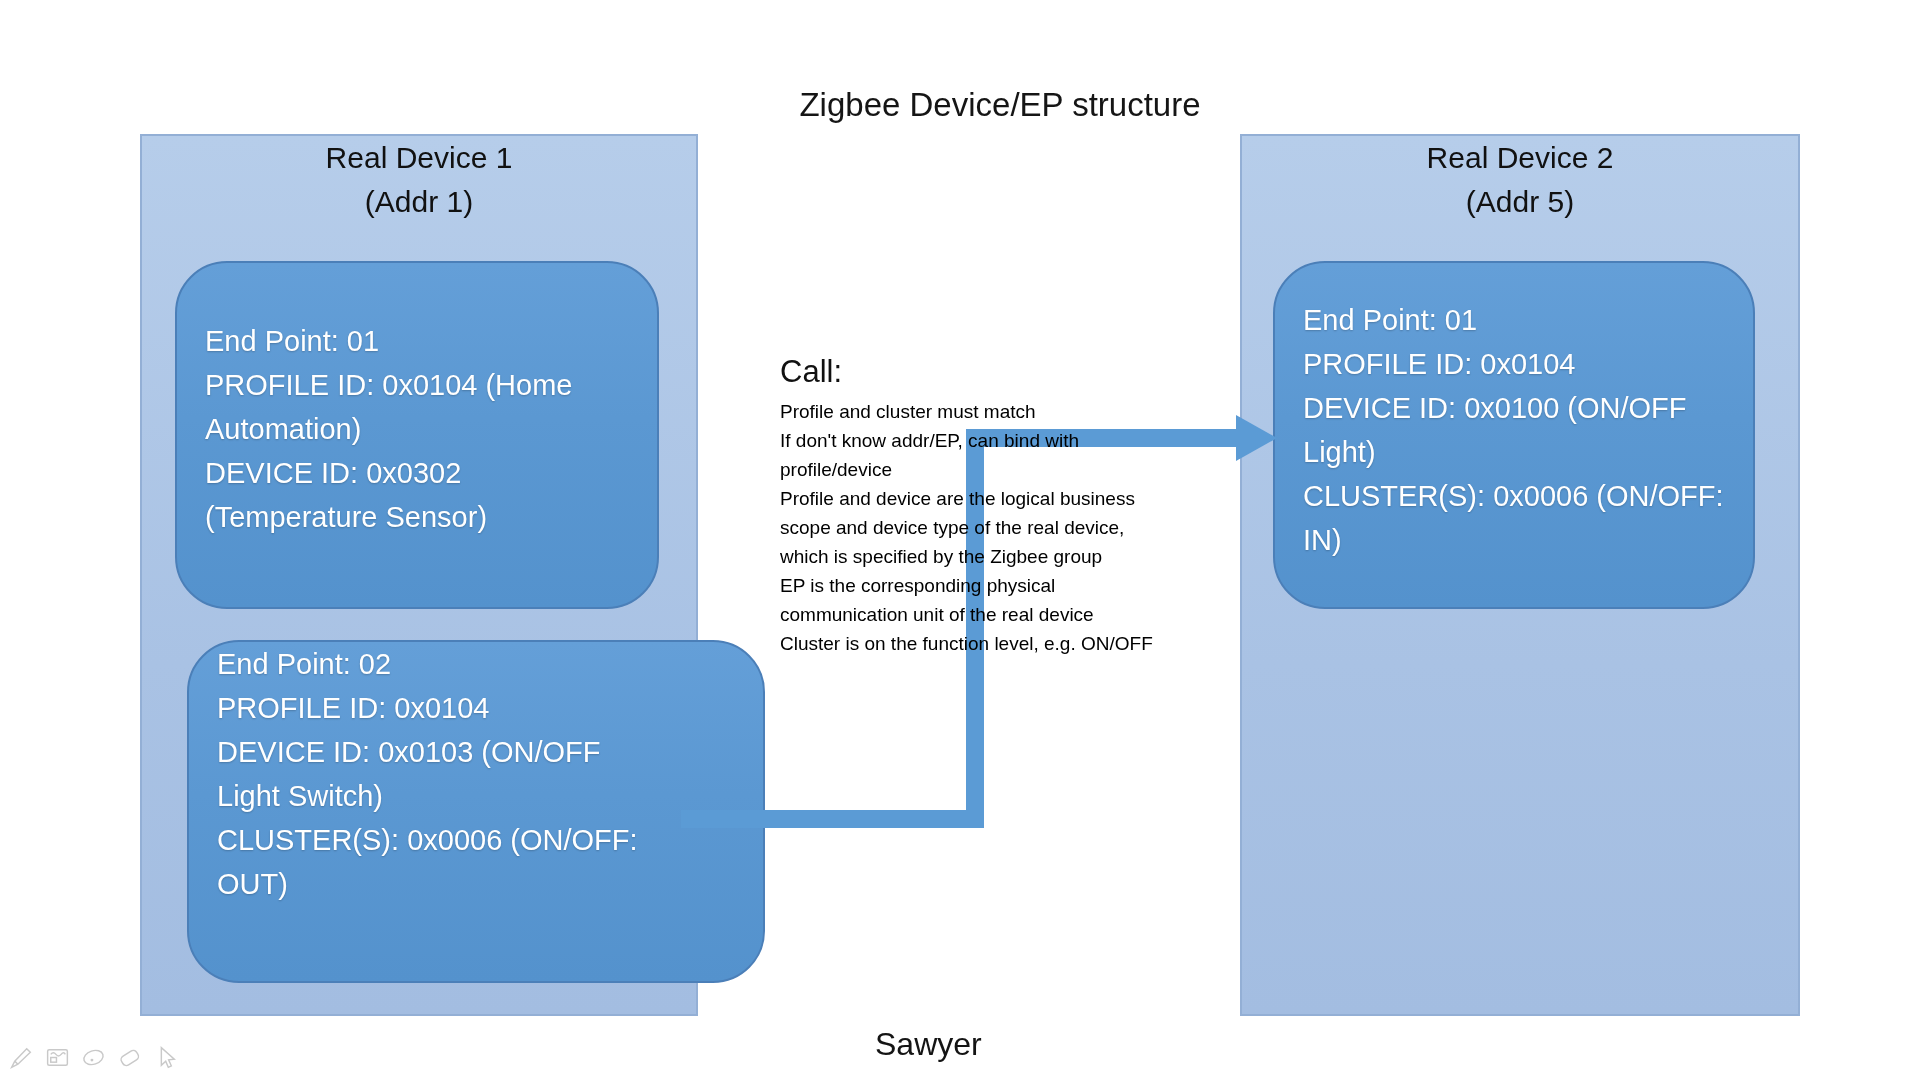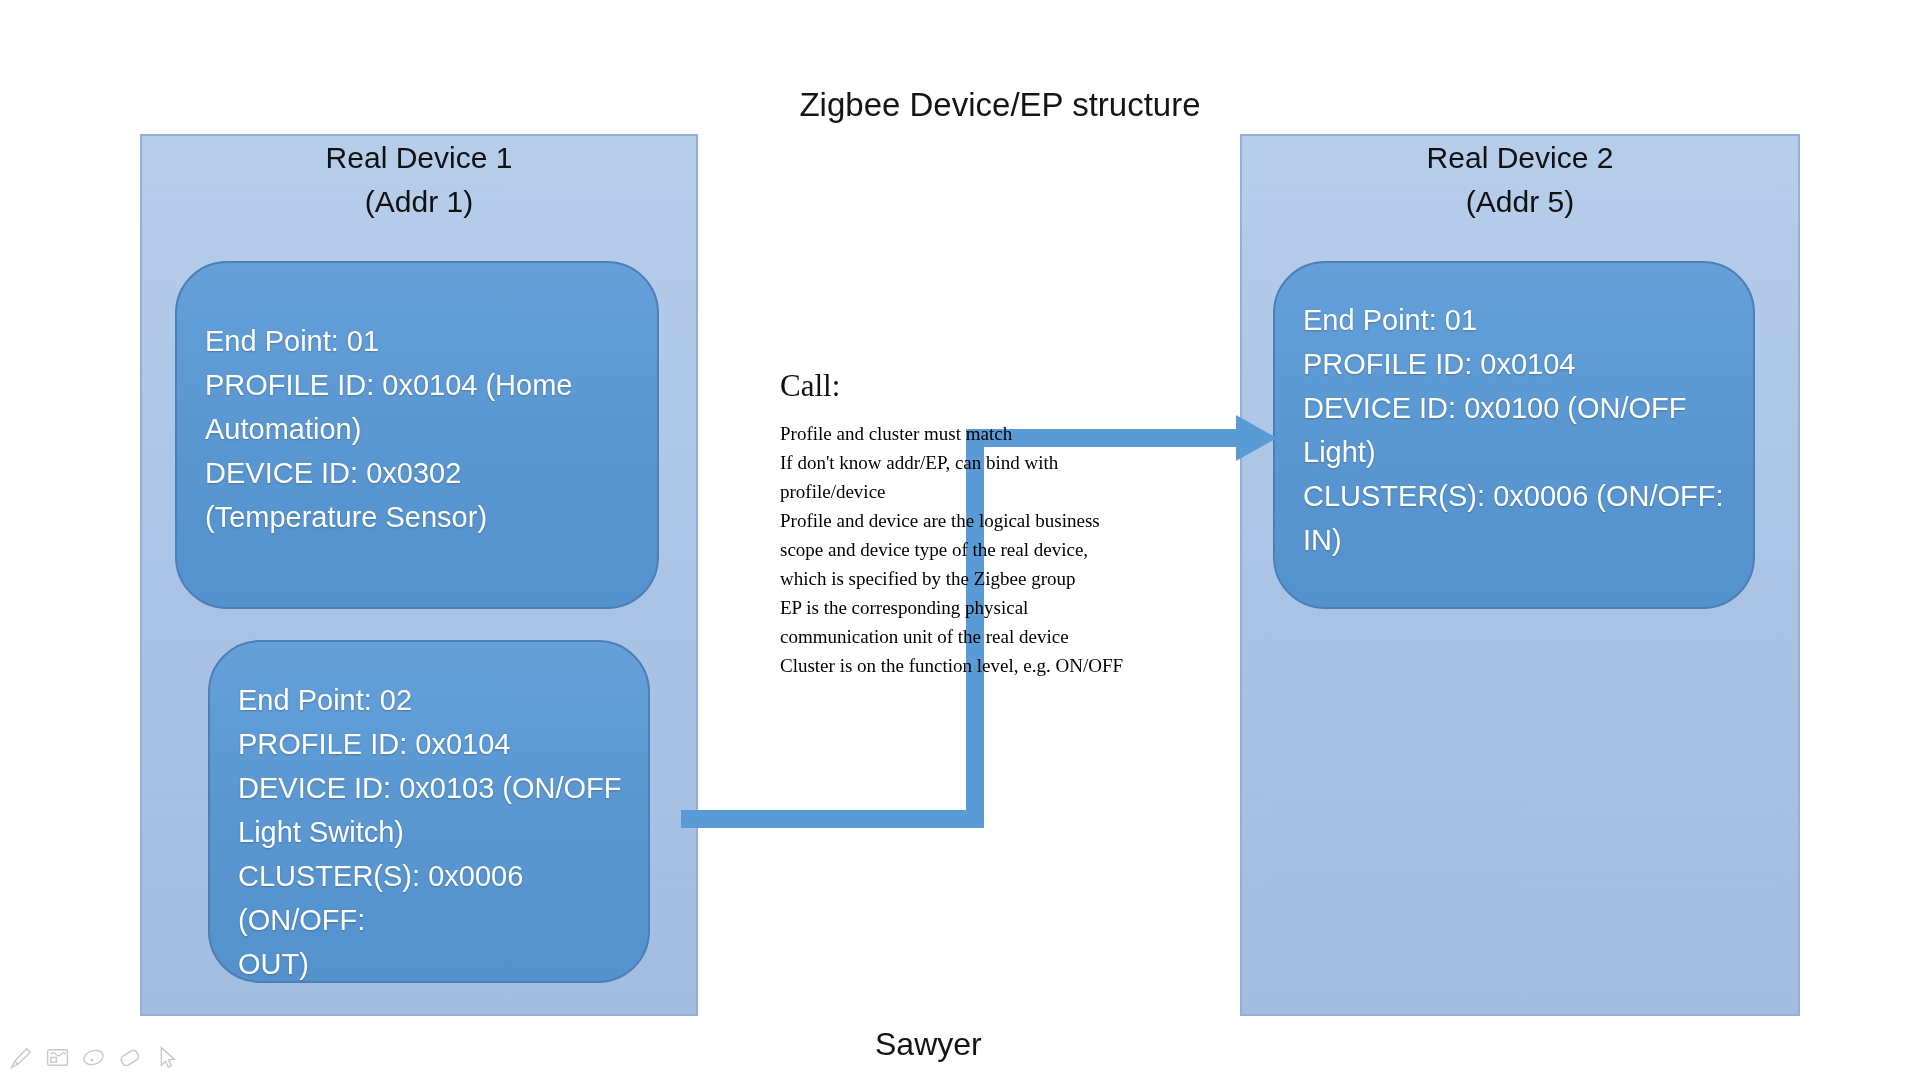--- a/index.html
+++ b/index.html
@@ -18,28 +18,28 @@
   #panel-device2{left:1240px;top:134px;width:560px;height:882px;}
   .panel-header{width:100%;text-align:center;font-size:30px;
                 line-height:44px;color:#111;white-space:pre-line;}
 
   
   .card{background:linear-gradient(180deg,#649fd8 0%,#5b98d2 45%,#5492cd 100%);
         border:2.5px solid #4b7fb8;border-radius:52px;box-sizing:border-box;
         color:#ffffff;font-size:29px;line-height:44px;white-space:pre-line;
         text-shadow:0 1px 2px rgba(0,0,0,0.22);z-index:2;padding-left:28px;padding-right:20px;}
   #card-ep1-dev1{left:175px;top:261px;width:484px;height:348px;padding-top:56px;}
-  #card-ep2-dev1{left:187px;top:640px;width:442px;height:343px;padding-top:36px;margin-left:21px;}
+  #card-ep2-dev1{left:187px;top:640px;width:578px;height:343px;}
   #card-ep1-dev2{left:1273px;top:261px;width:482px;height:348px;padding-top:35px;}
 
   
-  #call-block{left:780px;top:364px;width:460px;z-index:4;font-family:Liberation Serif, serif;}
+  #call-block{left:780px;top:350px;width:460px;z-index:4;}
   .call-heading{font-size:31px;line-height:43px;color:#111;}
   #call-notes{font-size:19px;line-height:29px;color:#000;white-space:pre-line;
-              margin-top:12px;width:450px;}
+              margin-top:4px;width:450px;}
 
   
   .arrow-part{background:#5b9bd5;z-index:3;}
   #arrow-seg-bottom{left:681px;top:810px;width:303px;height:18px;}
   #arrow-seg-vertical{left:966px;top:429px;width:18px;height:399px;}
   #arrow-seg-top{left:966px;top:429px;width:272px;height:18px;}
   #arrow-head{left:1236px;top:415px;width:0;height:0;background:none;
               border-top:23px solid transparent;border-bottom:23px solid transparent;
               border-left:41px solid #5b9bd5;z-index:3;}
 

